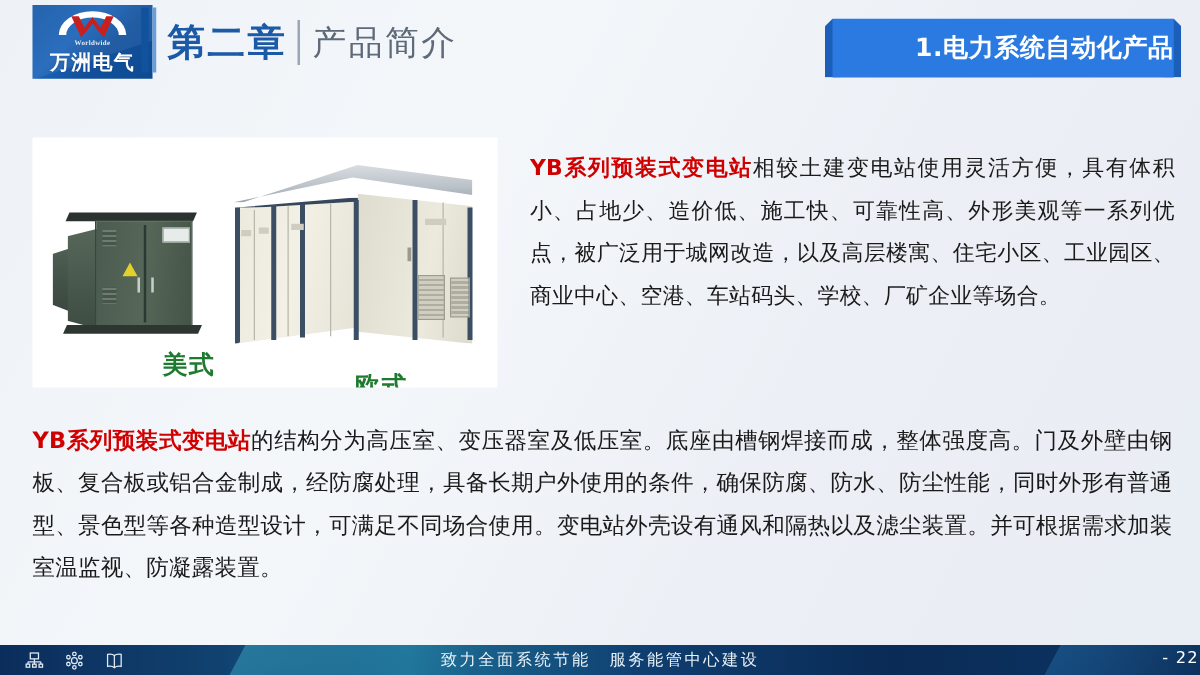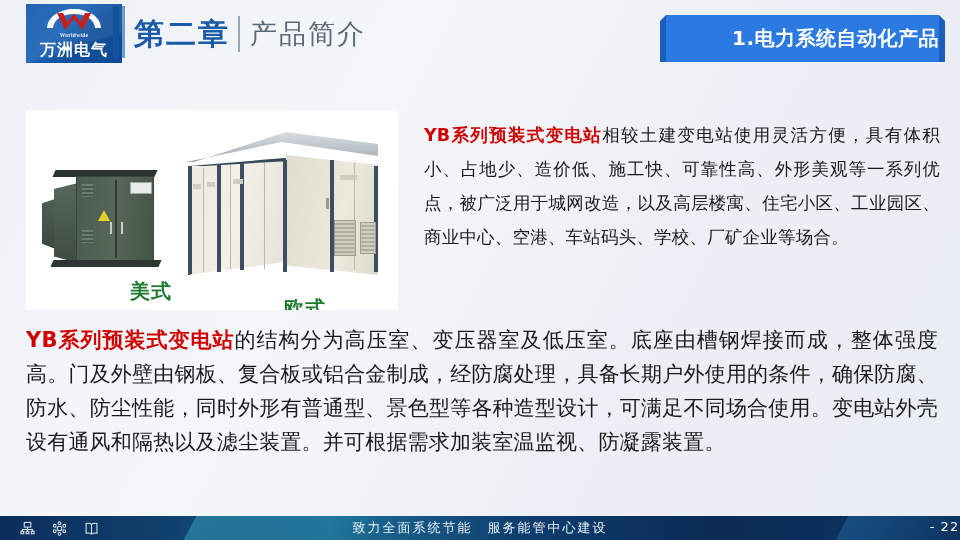--- a/index.html
+++ b/index.html
@@ -312,23 +312,23 @@
     width: 516px;
     font-size: 17.5px;
     line-height: 34px;
     color: #1a1a1a;
     font-family: "DejaVu Sans", sans-serif;
     text-align: justify;
     letter-spacing: 0.2px;
   }
   #para-bottom {
     position: absolute;
-    left: 26px; top: 323px;
+    left: 26px; top: 336px;
     width: 912px;
-    font-size: 21px;
+    font-size: 18px;
     line-height: 34px;
     color: #1a1a1a;
     font-family: "DejaVu Sans", sans-serif;
     text-align: justify;
     letter-spacing: 0.2px;
   }
   .kw {
     color: #d00000;
     font-weight: bold;
   }

